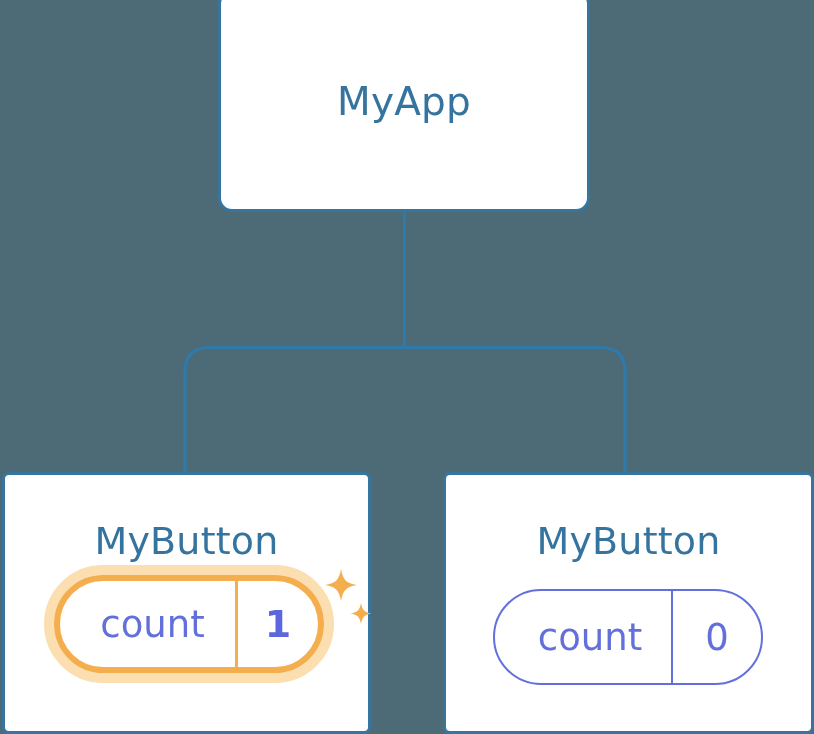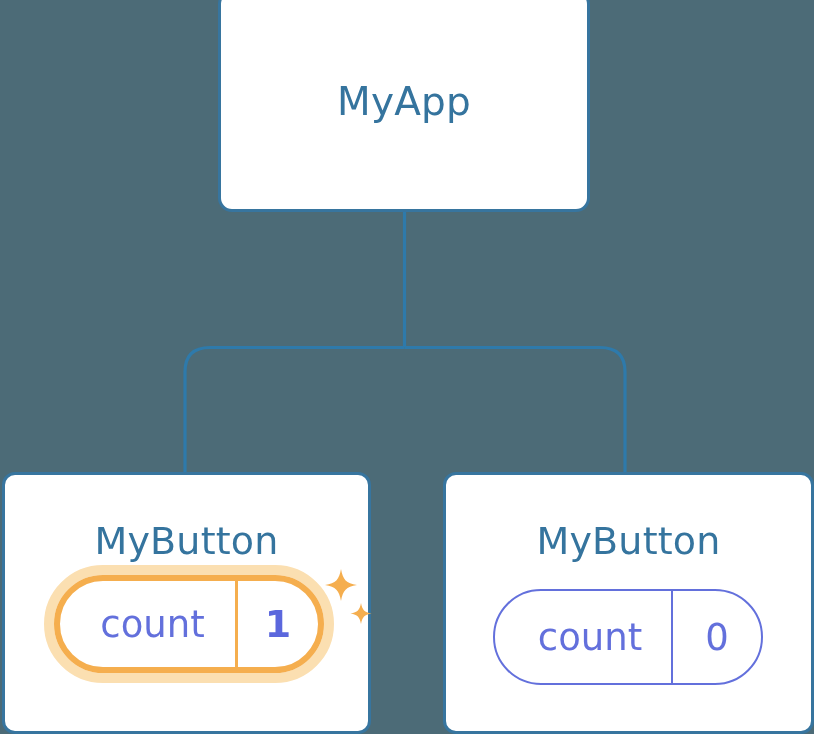--- a/index.html
+++ b/index.html
@@ -32,21 +32,21 @@
     width: 814px;
     height: 734px;
     pointer-events: none;
   }
 
   
   .node {
     position: absolute;
     background: #ffffff;
     border: 3px solid #37759f;
-    border-radius: 13px;
+    border-radius: 7px;
     box-sizing: border-box;
   }
 
   .node-root {
     left: 218px;
     top: -10px;
     width: 372px;
     height: 222px;
     border-radius: 14px;
   }

